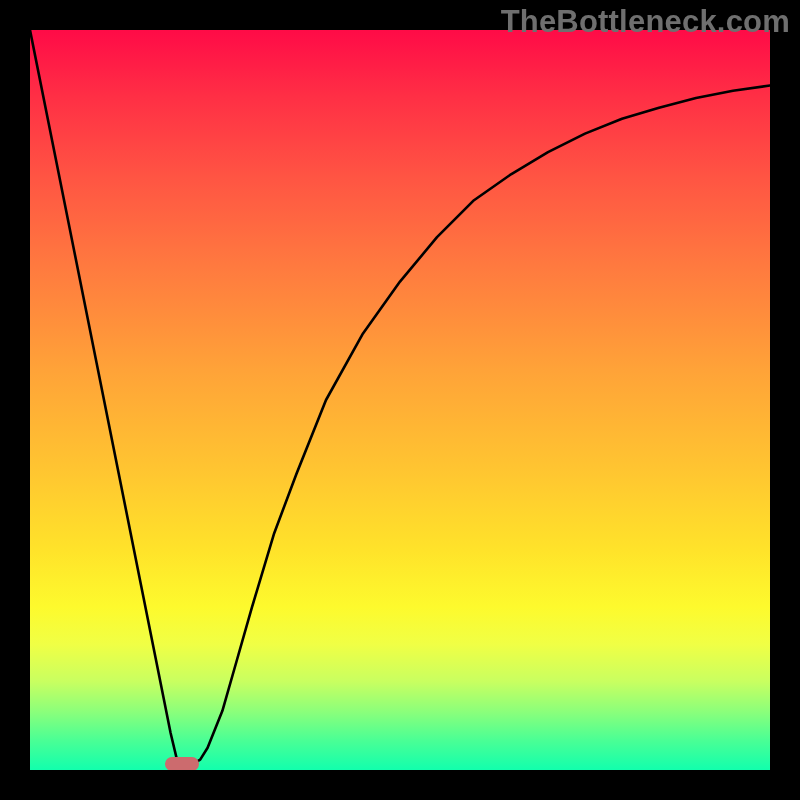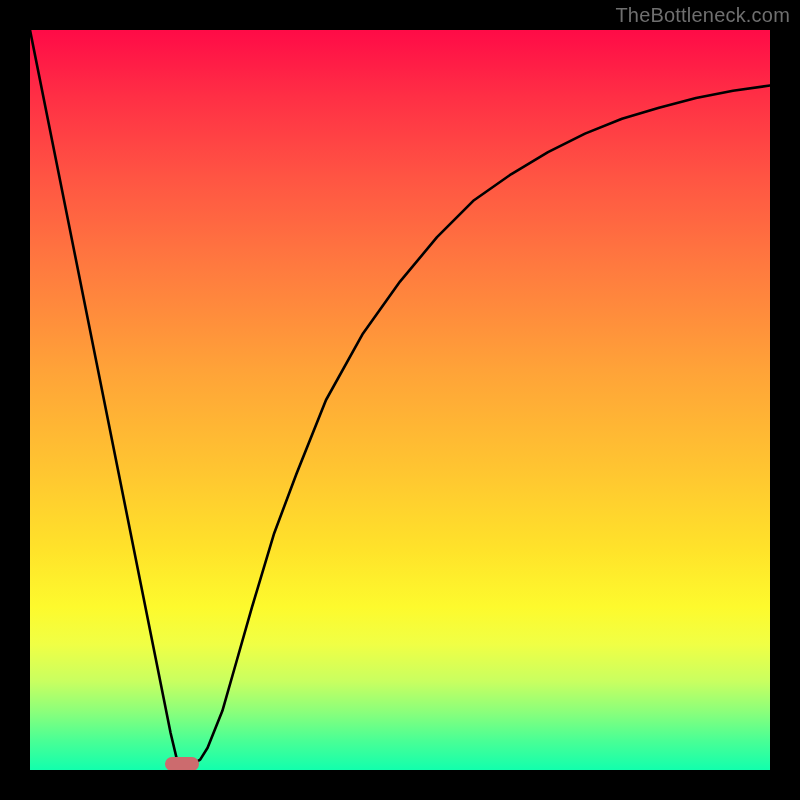--- a/index.html
+++ b/index.html
@@ -43,22 +43,22 @@
       #8dff7a 92%,
       #4aff95 96%,
       #12ffad 100%
     );
   }
   .watermark {
     position: absolute;
     top: 4px;
     right: 10px;
     color: #6f6f6f;
-    font-size: 20px;
-    font-weight: 400;
+    font-size: 31px;
+    font-weight: 700;
     letter-spacing: 0.2px;
     z-index: 5;
   }
   svg.curve {
     position: absolute;
     inset: 0;
     width: 100%;
     height: 100%;
     z-index: 3;
   }

